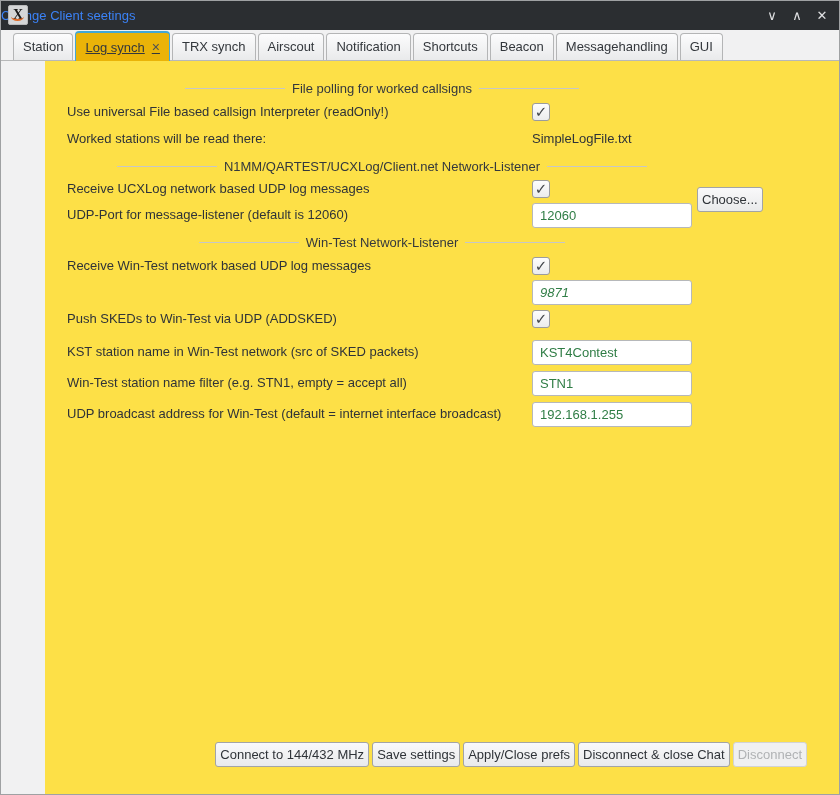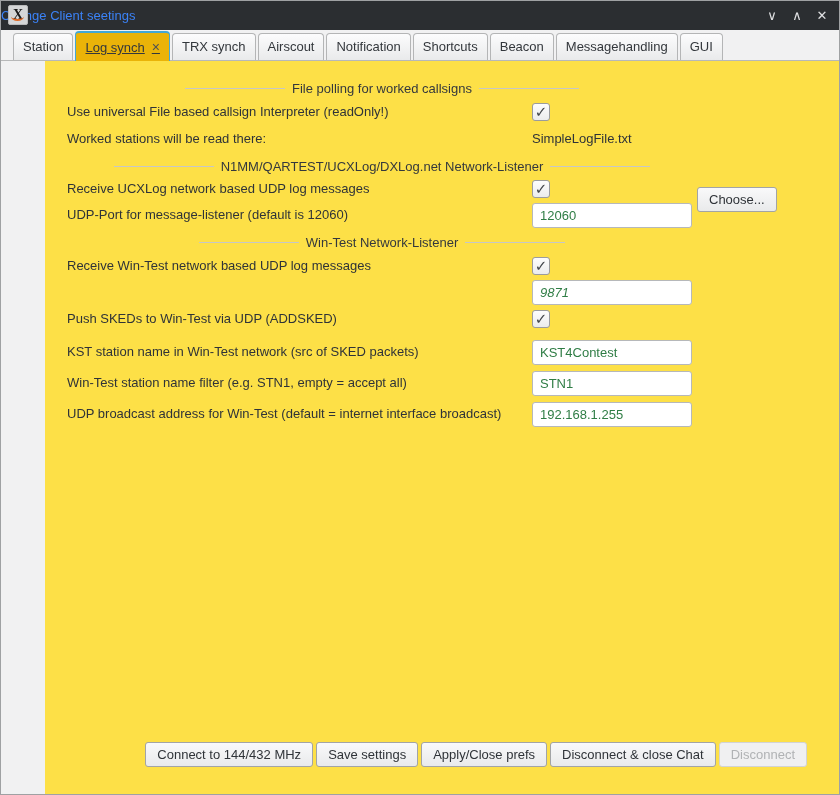--- a/index.html
+++ b/index.html
@@ -49,21 +49,21 @@
     display:flex;align-items:center;justify-content:center;cursor:default;
   }
   .checkbox .check{font-size:15px;font-weight:bold;color:#43474c;line-height:1;margin-top:-2px;}
   .txt-input{
     position:absolute;left:487px;width:160px;height:25px;box-sizing:border-box;
     border:1px solid #b6b8ba;border-radius:3px;background:#ffffff;
     padding:8px 7px;font-family:inherit;font-size:13px;color:#2f7d45;outline:none;
   }
   .file-value{position:absolute;left:487px;line-height:18px;color:#2f3338;}
   .btn{
-    height:25px;box-sizing:border-box;padding:0 11px;line-height:23px;
+    height:25px;box-sizing:border-box;padding:0 4px;line-height:23px;
     background:linear-gradient(#f9f9fa,#e9eaeb);
     border:1px solid #a2a4a6;border-radius:3px;
     font-family:inherit;font-size:13px;color:#2f3338;cursor:default;white-space:nowrap;
   }
   .choose-btn{position:absolute;left:652px;top:126px;}
   .footer{position:absolute;top:741px;right:32px;display:flex;gap:3px;}
   .btn.disabled{background:#f0f0f1;border-color:#d2d3d4;color:#b0b2b4;}
 </style>
 </head>
 <body>
@@ -109,21 +109,21 @@
     <span class="checkbox" style="top:42px;">
         <span class="check">✓</span>
       </span>
 
     <div class="row-label" style="top:69px;">Worked stations will be read there:</div>
     <div class="file-value" style="top:69px;">SimpleLogFile.txt</div>
     <button class="btn choose-btn">Choose...</button>
 
     <div class="sec-header" style="top:98px;">
       <span class="hline"></span>
-      <span>N1MM/QARTEST/UCXLog/DXLog.net Network-Listener</span>
+      <span>N1MM/QARTEST/UCXLog/Client.net Network-Listener</span>
       <span class="hline"></span>
     </div>
 
     <div class="row-label" style="top:119px;">Receive UCXLog network based UDP log messages</div>
     <span class="checkbox" style="top:119px;">
         <span class="check">✓</span>
       </span>
 
     <div class="row-label" style="top:145px;">UDP-Port for message-listener (default is 12060)</div>
     <input class="txt-input" style="top: 142px;" value="12060">

